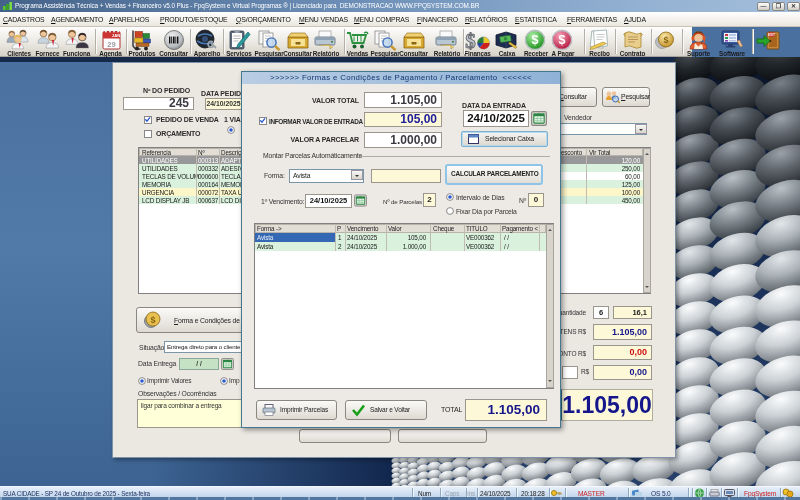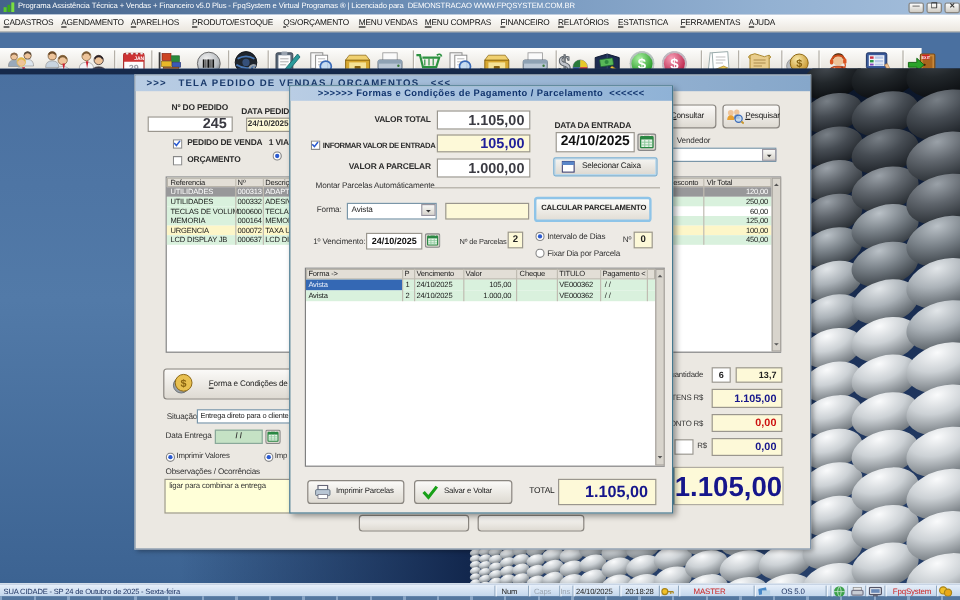--- a/index.html
+++ b/index.html
@@ -1,31 +1,31 @@
 <!DOCTYPE html>
 <html><head><meta charset="utf-8"><style>
 *{margin:0;padding:0}
 html,body{width:800px;height:500px;overflow:hidden}
 .screen{position:relative;width:800px;height:500px;font-family:"Liberation Sans",sans-serif;background:#4a70a0;overflow:hidden}
 .titlebar{position:absolute;left:0;top:0;width:800px;height:12px;background:linear-gradient(90deg,#44628a,#6e90b8 45%,#93b1d2 80%,#a4bedb)}
 .titlebar .t{position:absolute;left:15px;top:2px;font-size:6.4px;letter-spacing:-0.1px;color:#fff;white-space:nowrap}
 .wbtn{position:absolute;top:2px;width:13px;height:9px;background:linear-gradient(#fdfdfc,#d0ccc4);border:1px solid #8a8680;border-radius:2px;box-sizing:border-box;font-size:6px;line-height:6px;text-align:center;color:#333;font-weight:bold}
 .menubar{position:absolute;left:0;top:12px;width:800px;height:15px;background:linear-gradient(#ffffff,#ebe7df);border-bottom:1px solid #c8c4ba;box-sizing:border-box}
 .mi{position:absolute;top:3.5px;font-size:6.9px;letter-spacing:-0.15px;color:#111;white-space:nowrap}
-.toolbar{position:absolute;left:0;top:40px;width:768px;height:30px;background:linear-gradient(#fdfdfc,#e9e6df 60%,#d5d1c8);border-bottom:1px solid #a8a49c;box-sizing:border-box}
+.toolbar{position:absolute;left:0;top:27px;width:692px;height:30px;background:linear-gradient(#fdfdfc,#e9e6df 60%,#d5d1c8);border-bottom:1px solid #a8a49c;box-sizing:border-box}
 .ti{position:absolute;top:1.5px}
 .tl{position:absolute;top:23px;width:52px;text-align:center;font-size:6.3px;letter-spacing:-0.1px;font-weight:bold;color:#1a1a1a;white-space:nowrap}
 .tsep{position:absolute;top:2px;width:1px;height:25px;background:#b4b0a8;box-shadow:1px 0 0 #fbfaf8}
 .desktop{position:absolute;left:0;top:57px}
 .statusbar{position:absolute;left:0;top:486px;width:800px;height:11px;background:linear-gradient(#e8f0fa,#c2d6ec);border-top:1px solid #f4f8fc;box-sizing:border-box}
 .bottombar{position:absolute;left:0;top:497px;width:800px;height:3px;background:repeating-linear-gradient(90deg,#8aa6c6 0 2px,#54779f 2px 28px)}
 .mainwin{position:absolute;left:112px;top:62px;width:564px;height:396px;background:#ebe8e2;border:1px solid #7d92a8;box-sizing:border-box;box-shadow:2px 2px 4px rgba(0,0,0,0.35)}
 .mwtitle{position:absolute;left:0;top:0;width:100%;height:13px;background:linear-gradient(90deg,#b9cde4,#86a7ca);font-size:8px;letter-spacing:1px;font-weight:bold;color:#1a3a6b;line-height:13px;padding-left:9px;box-sizing:border-box;white-space:nowrap}
 .dialog{position:absolute;left:241px;top:71px;width:320px;height:357px;background:#edeae5;border:1px solid #45788f;box-sizing:border-box;box-shadow:2px 2px 5px rgba(0,0,0,0.4)}
-.dgtitle{position:absolute;left:0;top:0;width:100%;height:12px;background:linear-gradient(90deg,#b9cde4,#8fb2d6);font-size:7.8px;letter-spacing:0.35px;font-weight:bold;color:#12356e;line-height:12px;text-align:center;white-space:nowrap}
+.dgtitle{position:absolute;left:0;top:0;width:100%;height:12px;background:linear-gradient(90deg,#b9cde4,#8fb2d6);font-size:7.8px;letter-spacing:0.35px;font-weight:normal;color:#12356e;line-height:12px;text-align:center;white-space:nowrap}
 .btn{position:absolute;background:linear-gradient(#fbfaf8,#dedad2);border:1px solid #8a8680;border-radius:3px;box-sizing:border-box}
 .darr{position:absolute;width:12px;height:10px;background:linear-gradient(#f8f8f6,#d8d4cc);border:1px solid #9a96a0;box-sizing:border-box}
 .darr:after{content:"";position:absolute;left:2.5px;top:3.5px;border:2.5px solid transparent;border-top-color:#333}
 .sarr{position:absolute;width:0;height:0;border:2.5px solid transparent;border-bottom-color:#555}
 .sarr.dn{border-bottom-color:transparent;border-top-color:#555}
 </style></head>
 <body>
 <div class="screen">
 <div class="titlebar">
  <svg style="position:absolute;left:2px;top:1px" width="11" height="10" viewBox="0 0 11 10">
@@ -480,21 +480,20 @@
       <ellipse cx="786.7" cy="179.2" rx="32.1" ry="20.0" fill="url(#g4)" transform="rotate(-16 786.7 179.2)"></ellipse>
       <ellipse cx="786.7" cy="214.3" rx="32.1" ry="20.0" fill="url(#g4)" transform="rotate(-16 786.7 214.3)"></ellipse>
       <ellipse cx="786.7" cy="249.4" rx="32.1" ry="20.0" fill="url(#g5)" transform="rotate(-16 786.7 249.4)"></ellipse>
       <ellipse cx="786.7" cy="284.6" rx="32.1" ry="20.0" fill="url(#g5)" transform="rotate(-16 786.7 284.6)"></ellipse>
       <ellipse cx="786.7" cy="319.7" rx="32.1" ry="20.0" fill="url(#g5)" transform="rotate(-16 786.7 319.7)"></ellipse>
       <ellipse cx="786.7" cy="354.8" rx="32.1" ry="20.0" fill="url(#g5)" transform="rotate(-16 786.7 354.8)"></ellipse>
       <ellipse cx="786.7" cy="390.0" rx="32.1" ry="20.0" fill="url(#g5)" transform="rotate(-16 786.7 390.0)"></ellipse>
       <ellipse cx="786.7" cy="425.1" rx="32.1" ry="20.0" fill="url(#g5)" transform="rotate(-16 786.7 425.1)"></ellipse>
     </svg>
 <div class="mainwin">
-      <div class="mwtitle">&gt;&gt;&gt;&nbsp;&nbsp;&nbsp;TELA PEDIDO DE VENDAS / ORÇAMENTOS&nbsp;&nbsp;&nbsp;&lt;&lt;&lt;</div>
       <div style="position:absolute;left:30px;top:24px;font-size:7px;letter-spacing:-0.15px;font-weight:bold;color:#2c2c2c;white-space:nowrap;">Nº DO PEDIDO</div>
       <div style="position:absolute;left:88px;top:27px;font-size:7px;letter-spacing:-0.15px;font-weight:bold;color:#2c2c2c;white-space:nowrap;">DATA PEDIDO</div>
       <div style="position:absolute;left:10px;top:34px;width:71px;height:13px;background:#fff;border:1px solid #9a968e;box-sizing:border-box;text-align:right;padding-right:4px;font-size:12px;font-weight:bold;color:#3a3a42;line-height:11px;">245</div>
       <div style="position:absolute;left:92px;top:35px;width:37px;height:12px;background:#fdf9d8;border:1px solid #9a968e;box-sizing:border-box;text-align:center;font-size:6.8px;font-weight:bold;color:#333;line-height:10px;">24/10/2025</div>
       <svg style="position:absolute;left:31px;top:53px" width="8" height="8" viewBox="0 0 8 8">
         <rect x="0.5" y="0.5" width="7" height="7" fill="#fff" stroke="#888"></rect>
         <path d="M1.2 3.2 l1.8 2 3 -3.8" stroke="#2a5ad0" stroke-width="1.3" fill="none"></path>
       </svg>
       <div style="position:absolute;left:43px;top:53px;font-size:7px;letter-spacing:-0.15px;font-weight:bold;color:#2c2c2c;white-space:nowrap;">PEDIDO DE VENDA</div>
       <div style="position:absolute;left:111px;top:53px;font-size:7px;letter-spacing:-0.15px;font-weight:bold;color:#2c2c2c;white-space:nowrap;">1 VIA</div>
@@ -594,21 +593,21 @@
       <svg style="position:absolute;left:107px;top:314px" width="8" height="8" viewBox="0 0 8 8">
         <circle cx="4" cy="4" r="3.4" fill="#fff" stroke="#888"></circle>
         <circle cx="4" cy="4" r="1.8" fill="#2a5ad0"></circle>
       </svg>
       <div style="position:absolute;left:116px;top:314px;font-size:6.5px;letter-spacing:-0.15px;font-weight:normal;color:#333;white-space:nowrap;">Imp</div>
       <div style="position:absolute;left:25px;top:327px;font-size:6.8px;letter-spacing:-0.15px;font-weight:normal;color:#333;white-space:nowrap;">Observações / Ocorrências</div>
       <div style="position:absolute;left:24px;top:336px;width:106px;height:29px;background:#ffffd8;border:1px solid #9a968e;box-sizing:border-box;"></div>
       <div style="position:absolute;left:28px;top:339px;font-size:6.5px;letter-spacing:-0.15px;font-weight:normal;color:#333;white-space:nowrap;">ligar para combinar a entrega</div>
       <div style="position:absolute;right:89px;top:246px;font-size:6.5px;letter-spacing:-0.15px;font-weight:normal;color:#333;white-space:nowrap;">Quantidade</div>
       <div style="position:absolute;left:480px;top:243px;width:16px;height:13px;background:#fff;border:1px solid #9a968e;box-sizing:border-box;text-align:center;font-size:7.5px;font-weight:bold;color:#222;line-height:11px;">6</div>
-      <div style="position:absolute;left:500px;top:243px;width:39px;height:13px;background:#fdf9d8;border:1px solid #9a968e;box-sizing:border-box;text-align:right;padding-right:4px;font-size:7.5px;font-weight:bold;color:#222;line-height:11px;">13,7</div>
+      <div style="position:absolute;left:500px;top:243px;width:39px;height:13px;background:#fdf9d8;border:1px solid #9a968e;box-sizing:border-box;text-align:right;padding-right:4px;font-size:7.5px;font-weight:bold;color:#222;line-height:11px;">16,1</div>
       <div style="position:absolute;right:89px;top:265px;font-size:6.5px;letter-spacing:-0.15px;font-weight:normal;color:#333;white-space:nowrap;">ITENS R$</div>
       <div style="position:absolute;left:480px;top:261px;width:59px;height:16px;background:#fdf9d8;border:1px solid #9a968e;box-sizing:border-box;text-align:right;padding-right:4px;font-size:9px;font-weight:bold;color:#16168c;line-height:14px;">1.105,00</div>
       <div style="position:absolute;right:89px;top:287px;font-size:6.5px;letter-spacing:-0.15px;font-weight:normal;color:#333;white-space:nowrap;">CONTO R$</div>
       <div style="position:absolute;left:480px;top:282px;width:59px;height:15px;background:#fdf9d8;border:1px solid #9a968e;box-sizing:border-box;text-align:right;padding-right:4px;font-size:9px;font-weight:bold;color:#cc1111;line-height:13px;">0,00</div>
       <div style="position:absolute;left:449px;top:303px;width:16px;height:13px;background:#fff;border:1px solid #9a968e;box-sizing:border-box;"></div>
       <div style="position:absolute;left:468px;top:305px;font-size:6.5px;letter-spacing:-0.15px;font-weight:normal;color:#333;white-space:nowrap;">R$</div>
       <div style="position:absolute;left:480px;top:302px;width:59px;height:15px;background:#fdf9d8;border:1px solid #9a968e;box-sizing:border-box;text-align:right;padding-right:4px;font-size:9px;font-weight:bold;color:#16168c;line-height:13px;">0,00</div>
       <div style="position:absolute;left:447px;top:326px;width:93px;height:32px;background:#fdf9d8;border:1px solid #b0aca2;box-sizing:border-box;text-align:center;font-size:23px;font-weight:bold;color:#16168c;line-height:30px;border-left:2px solid #2e6e8e">1.105,00</div>
       <div class="btn" style="left:186px;top:366px;width:92px;height:14px"></div>
       <div class="btn" style="left:285px;top:366px;width:89px;height:14px"></div>

